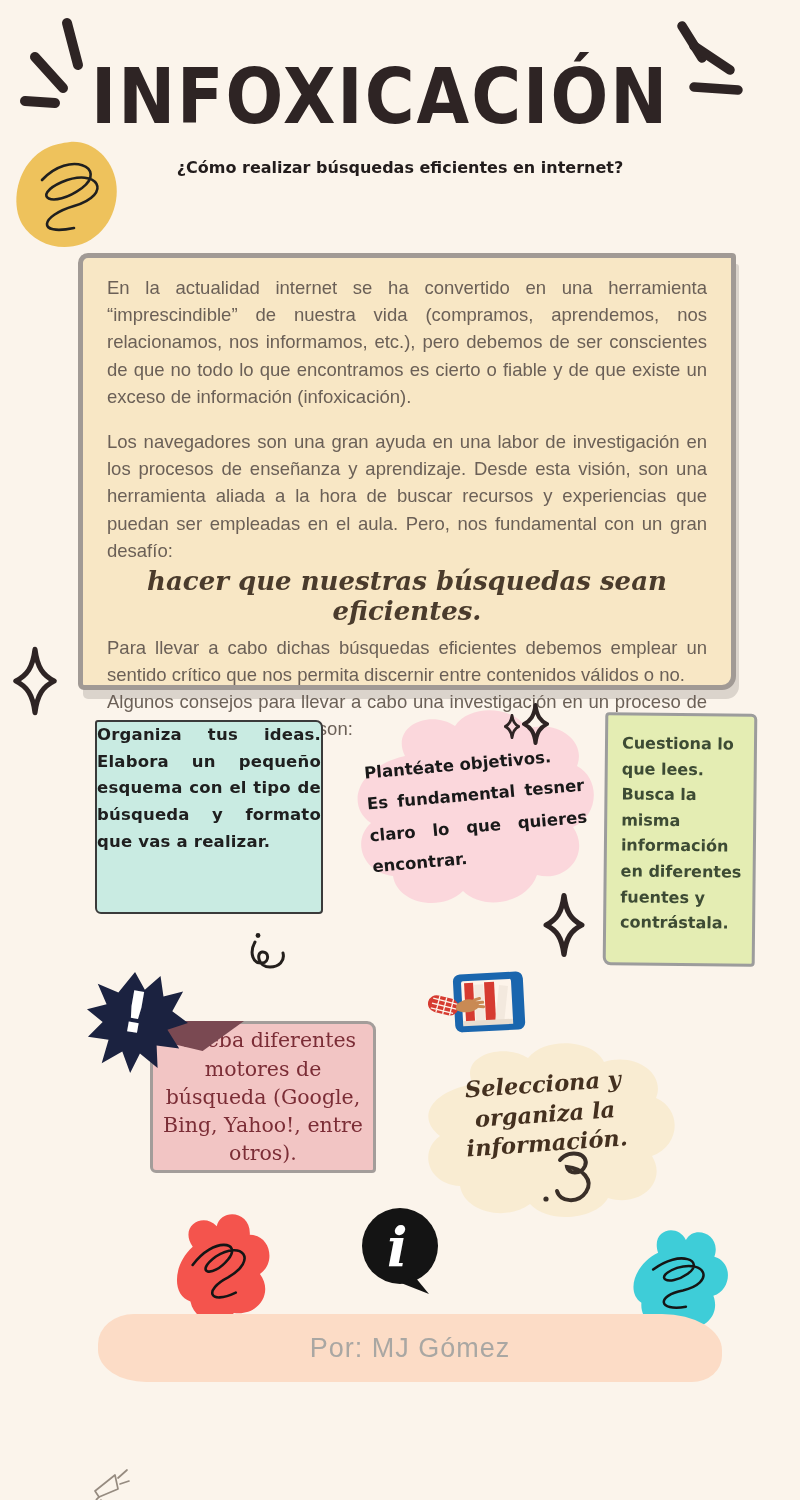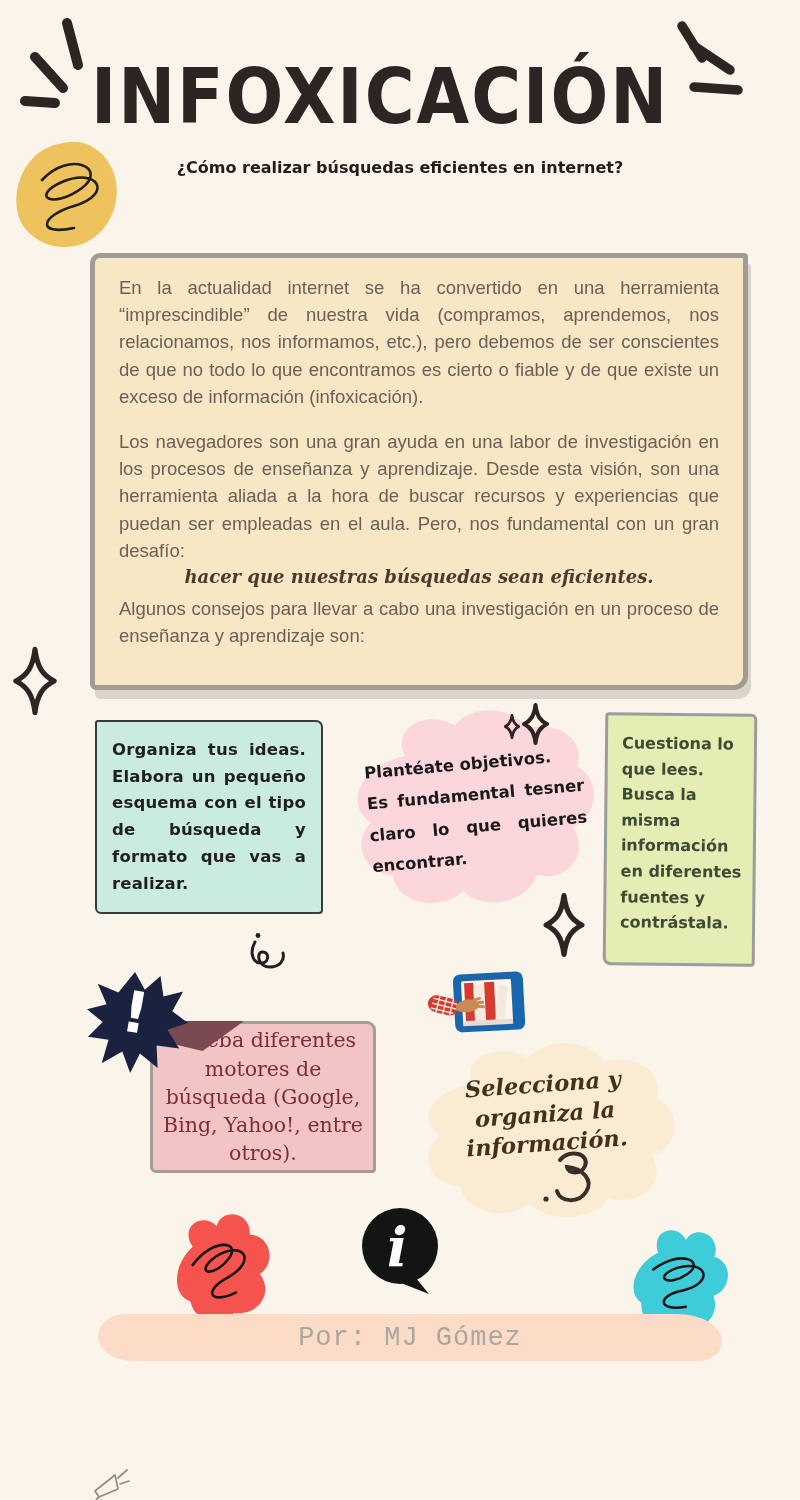--- a/index.html
+++ b/index.html
@@ -10,33 +10,33 @@
 
   
   .title{left:90px;top:44px;width:580px;text-align:center;
          font-family:"DejaVu Sans",sans-serif;font-weight:800;font-size:68px;
          letter-spacing:2px;color:#2E2424;transform:scaleY(1.12);transform-origin:top center;
          white-space:nowrap;}
   .subtitle{left:100px;top:150px;width:600px;text-align:center;
             font-family:"DejaVu Sans",sans-serif;font-weight:700;font-size:16px;color:#221c1c;}
 
   
-  .intro-box{left:90px;top:245px;width:658px;height:437px;box-sizing:border-box;
+  .intro-box{left:78px;top:245px;width:658px;height:437px;box-sizing:border-box;
              background:#F8E7C5;border:5px solid #A19A95;border-radius:10px 4px 14px 6px;
              padding:16px 24px 26px 24px;box-shadow:4px 10px 0 -1px #DBD4CC;}
   .intro-box p{margin:0;font-size:18.5px;line-height:1.47;text-align:justify;color:#6B6057;}
   .intro-box .gap{margin-bottom:18px;}
   .intro-highlight{margin:2px 0 8px;text-align:center;font-family:"DejaVu Serif",serif;
-                   font-style:italic;font-weight:700;font-size:18px;color:#4A3B2C;}
+                   font-style:italic;font-weight:700;font-size:26px;color:#4A3B2C;}
 
   
   .note{box-sizing:border-box;font-family:"DejaVu Sans",sans-serif;font-weight:700;}
   .note-teal{left:95px;top:712px;width:228px;height:194px;background:#C9EBE2;
              border:2.5px solid #3A3A3A;border-radius:3px 7px 4px 6px;
-             padding:15px;font-size:16.5px;line-height:1.62;text-align:justify;
+             font-size:16.5px;line-height:1.62;text-align:justify;
              color:#1F1F1F;letter-spacing:.2px;}
   .note-green{left:604px;top:705px;width:152px;height:253px;background:#E4EDB3;
               border:3px solid #9C9C9C;border-radius:4px 6px 4px 8px;
               padding:15px 8px 8px 14px;font-size:16px;line-height:1.6;color:#3D4B34;
               transform:rotate(.6deg);}
   .note-pink{left:150px;top:1013px;width:226px;height:152px;background:#F2C5C4;
              border:3px solid #A39D9A;border-radius:4px 9px 4px 6px;
              display:flex;align-items:center;justify-content:center;
              font-family:"DejaVu Serif",serif;font-weight:400;font-size:20.5px;
              line-height:1.38;text-align:center;color:#7B2D36;padding:0 10px;z-index:1;}
@@ -45,24 +45,24 @@
 
   .cloud-objectives-text{left:368px;top:740px;width:218px;transform:rotate(-5deg);
         font-family:"DejaVu Sans",sans-serif;font-weight:700;font-size:16.5px;
         line-height:1.9;color:#191919;}
   .cloud-objectives-text .body{text-align:justify;}
   .cloud-select-text{left:415px;top:1062px;width:260px;transform:rotate(-4deg);
         text-align:center;font-family:"DejaVu Serif",serif;font-style:italic;font-weight:700;
         font-size:22.5px;line-height:1.32;color:#44301F;}
 
   
-  .banner{left:98px;top:1306px;width:624px;height:47px;background:#FCDCC6;
+  .banner{left:98px;top:1306px;width:624px;height:68px;background:#FCDCC6;
           border-radius:36px 60px 30px 48px / 30px 36px 26px 32px;
           display:flex;align-items:center;justify-content:center;
-          font-family:Liberation Mono, monospace;font-size:27px;letter-spacing:1px;color:#A9A7A3;}
+          font-family:Liberation Sans, sans-serif;font-size:27px;letter-spacing:1px;color:#A9A7A3;}
   .bottom-line{left:112px;top:1497px;width:688px;height:3px;background:#3B6FD4;}
 </style>
 </head>
 <body>
 
 <div class="poster">
 
   <svg class="abs" style="left:18px;top:8px;" width="112" height="100" viewBox="0 0 112 100">
     <g stroke="#2E2424" stroke-width="10" stroke-linecap="round" fill="none">
       <path d="M49 7 L60 49"></path>
@@ -83,20 +83,21 @@
 
   <svg class="abs" style="left:12px;top:132px;" width="115" height="112" viewBox="0 0 115 112">
     <path d="M58 2 C80 0 100 18 104 42 C108 66 96 94 70 104 C48 112 22 104 10 84 C0 66 4 40 16 24 C28 8 42 4 58 2 Z" fill="#EEC25C"></path>
     <path d="M30 40 C58 10 96 28 70 48 C40 70 18 56 50 42 C86 27 102 54 62 66 C28 76 24 96 62 88" fill="none" stroke="#1F1F1F" stroke-width="2.6" stroke-linecap="round"></path>
   </svg>
 
   <div class="abs intro-box">
     <p class="gap">En la actualidad internet se ha convertido en una herramienta “imprescindible” de nuestra vida (compramos, aprendemos, nos relacionamos, nos informamos, etc.), pero debemos de ser conscientes de que no todo lo que encontramos es cierto o fiable y de que existe un exceso de información (infoxicación).</p>
     <p>Los navegadores son una gran ayuda en una labor de investigación en los procesos de enseñanza y aprendizaje. Desde esta visión, son una herramienta aliada a la hora de buscar recursos y experiencias que puedan ser empleadas en el aula. Pero, nos fundamental con un gran desafío:</p>
     <div class="intro-highlight">hacer que nuestras búsquedas sean eficientes.</div>
+    <p>Para llevar a cabo dichas búsquedas eficientes debemos emplear un sentido crítico que nos permita discernir entre contenidos válidos o no.</p>
     <p>Algunos consejos para llevar a cabo una investigación en un proceso de enseñanza y aprendizaje son:</p>
   </div>
 
   <svg class="abs" style="left:12px;top:638px;" width="46" height="70" viewBox="0 0 40 62">
     <path d="M20 3 C22 19 27 26 37 31 C27 36 22 43 20 59 C18 43 13 36 3 31 C13 26 18 19 20 3 Z" fill="none" stroke="#2E2424" stroke-width="4.5" stroke-linejoin="round"></path>
   </svg>
 
   <div class="abs note note-teal">Organiza tus ideas. Elabora un pequeño esquema con el tipo de búsqueda y formato que vas a realizar.</div>
 
   <svg class="abs" style="left:335px;top:693px;" width="270" height="220" viewBox="0 0 270 220">

